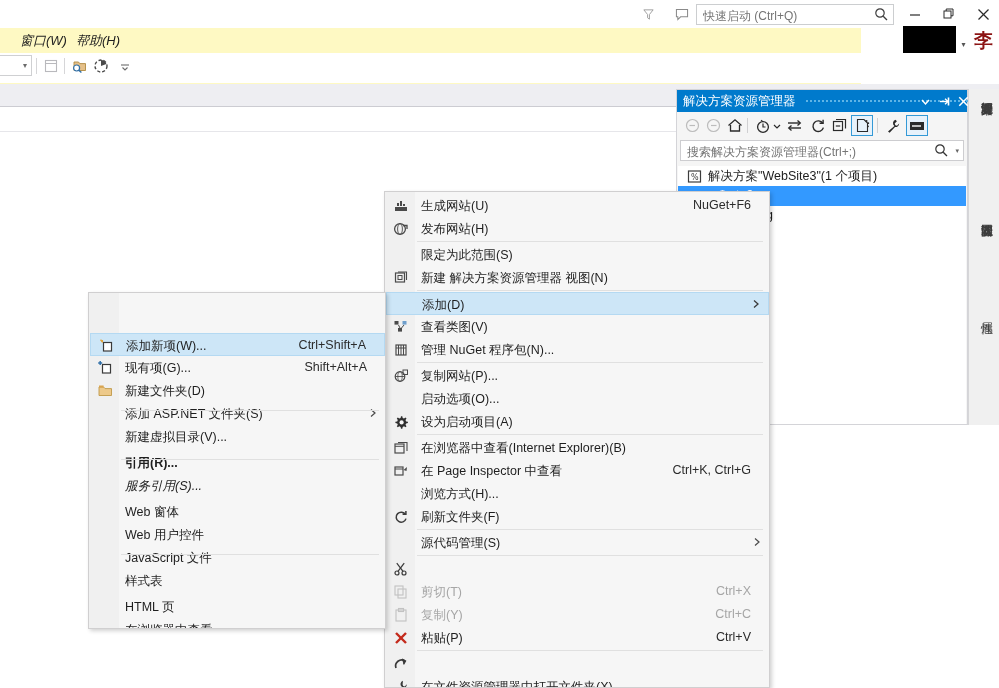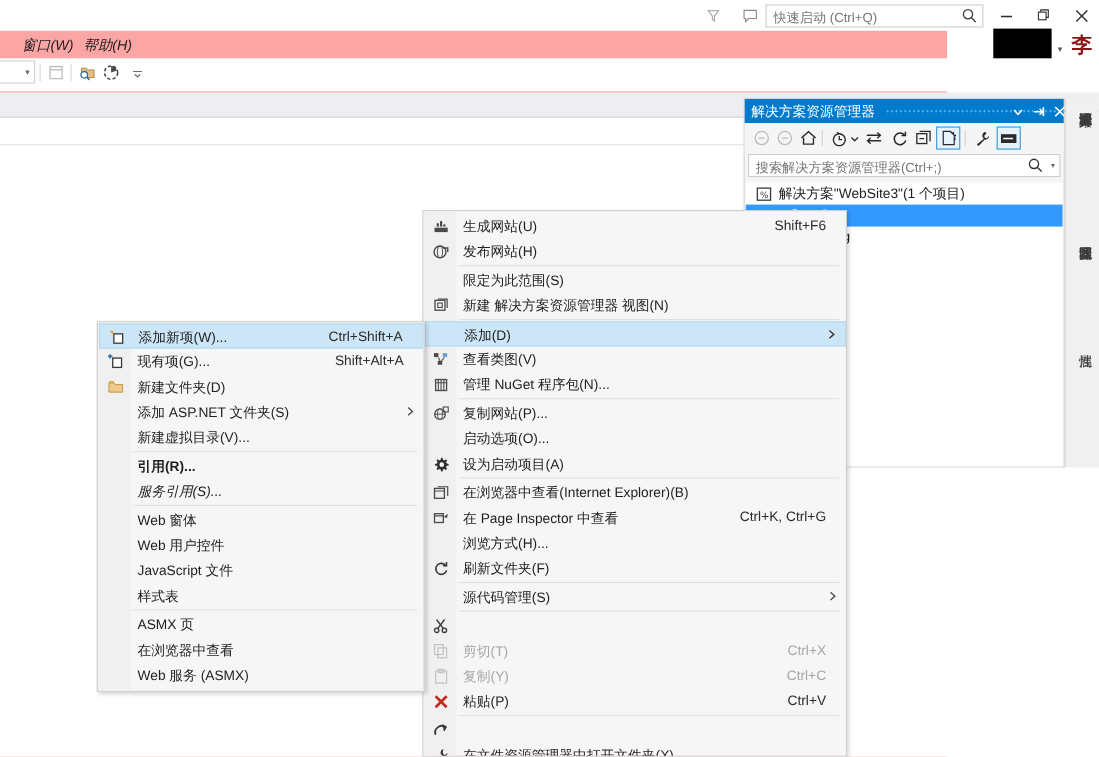--- a/index.html
+++ b/index.html
@@ -5,21 +5,21 @@
   html, body {
     margin: 0; padding: 0;
     width: 999px; height: 688px;
     overflow: hidden;
     background: #ffffff;
     font-family: "Liberation Sans", "DejaVu Sans", sans-serif;
     font-size: 12px;
     color: #1e1e1e;
     -webkit-font-smoothing: antialiased;
   }
-  #app { position: relative; width: 861px; height: 688px; background: #fca5a5; }
+  #app { position: relative; width: 861px; height: 688px; background: #fef9c3; }
 
   
   .titlebar {
     position: absolute; left: 0; top: 0; width: 999px; height: 28px;
     background: #ffffff;
   }
   .tb-icon {
     position: absolute; top: 4px; width: 20px; height: 20px;
     display: flex; align-items: center; justify-content: center;
     color: #8a8a8a;
@@ -214,21 +214,21 @@
   .submenu {
     position: absolute; left: 88px; top: 292px; width: 298px; height: 337px;
     background: #f6f6f6; border: 1px solid #d0cfd0;
     box-sizing: border-box; box-shadow: 2px 2px 4px rgba(0,0,0,0.18);
     overflow: hidden;
   }
   .submenu .gutter {
     position: absolute; left: 0; top: 0; width: 30px; height: 100%;
     background: #f0f0f0;
   }
-  .submenu .citem { width: 295px; }
+  .submenu .citem { width: 295px; margin-top: 39px; }
   .submenu .csep { left: 32px; width: 258px; }
   svg { display: block; }
 </style>
 </head>
 <body>
 
 <div id="app">
 
   <div class="titlebar">
     <div class="tb-icon funnel-ic">
@@ -468,21 +468,21 @@
     <div class="citem" style="top:2px;">
       <span class="ci-ic">
         <svg width="16" height="16" viewBox="0 0 16 16">
             <rect x="2" y="9" width="12" height="4" fill="#4a4a4a"></rect>
             <rect x="4" y="5" width="2" height="3" fill="#4a4a4a"></rect>
             <rect x="7" y="3" width="2" height="5" fill="#4a4a4a"></rect>
             <rect x="10" y="6" width="2" height="2" fill="#4a4a4a"></rect>
           </svg>
       </span>
       <span class="ci-lbl">生成网站(U)</span>
-      <span class="ci-key">Shift+F6</span>
+      <span class="ci-key">NuGet+F6</span>
     </div>
 
     <div class="citem" style="top:25px;">
       <span class="ci-ic">
         <svg width="16" height="16" viewBox="0 0 16 16">
             <circle cx="7" cy="8" r="5.4" fill="none" stroke="#4a4a4a" stroke-width="1.3"></circle>
             <ellipse cx="7" cy="8" rx="2.4" ry="5.4" fill="none" stroke="#4a4a4a" stroke-width="0.9"></ellipse>
             <polyline points="10,4.5 14,4.5 14,8" fill="none" stroke="#4a4a4a" stroke-width="1.3"></polyline>
           </svg>
       </span>
@@ -755,21 +755,21 @@
     <div class="citem" style="top:214px;">
       <span class="ci-lbl">JavaScript 文件</span>
     </div>
     <div class="citem" style="top:237px;">
       <span class="ci-lbl">样式表</span>
     </div>
 
     <div class="csep" style="top:261px;"></div>
 
     <div class="citem" style="top:263px;">
-      <span class="ci-lbl">ASMX 页</span>
+      <span class="ci-lbl">HTML 页</span>
     </div>
     <div class="citem" style="top:286px;">
       <span class="ci-lbl">在浏览器中查看</span>
     </div>
     <div class="citem" style="top:309px;">
       <span class="ci-lbl">Web 服务 (ASMX)</span>
     </div>
   </div>
 
 </div>

